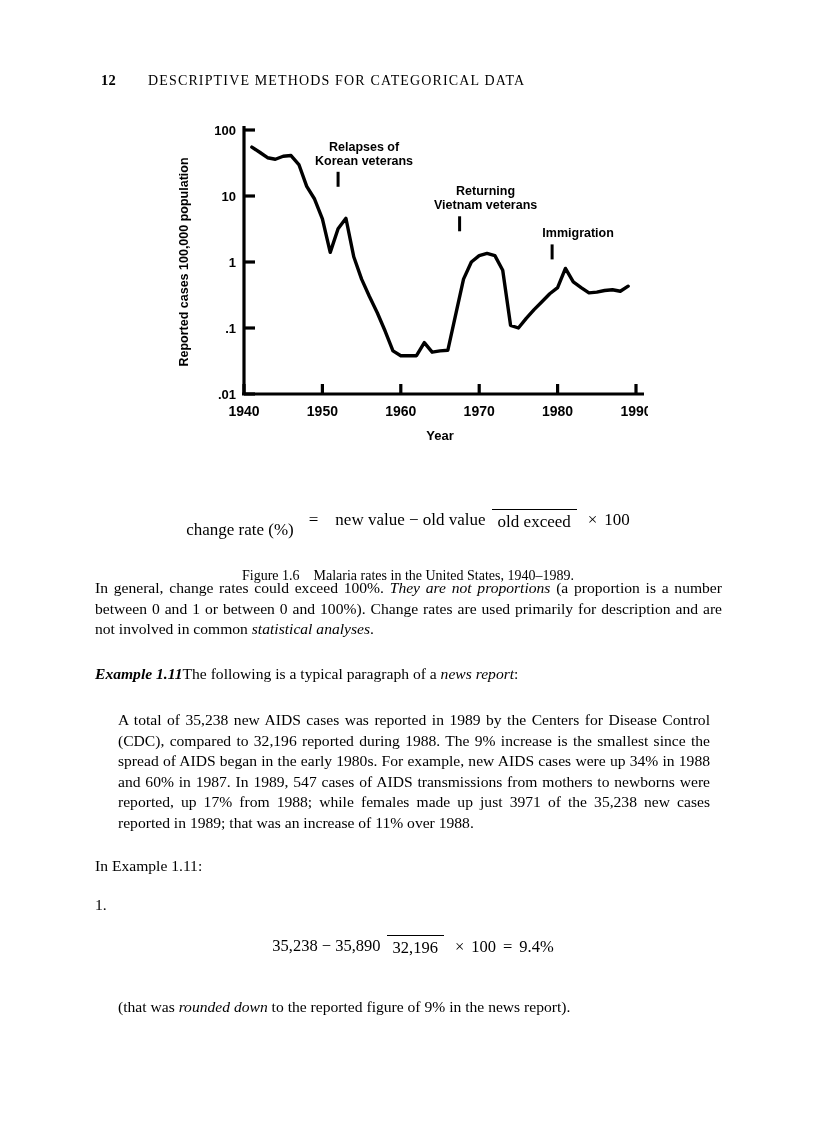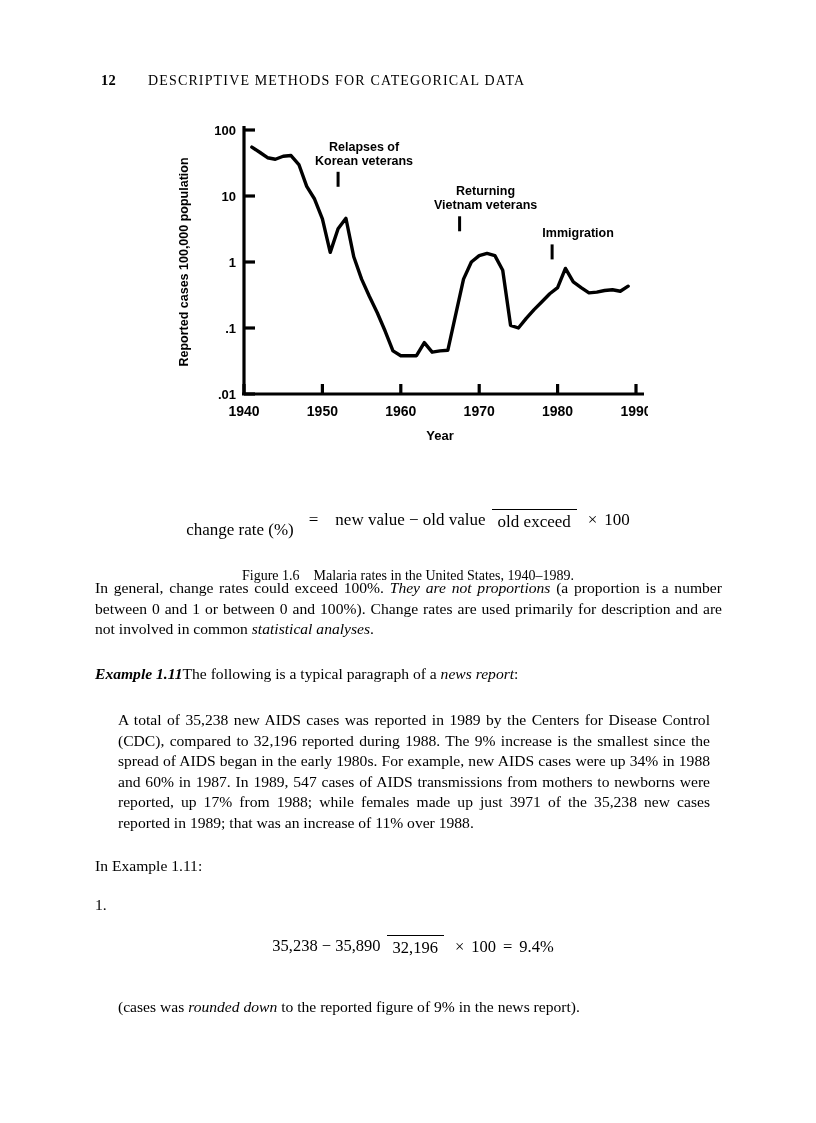--- a/index.html
+++ b/index.html
@@ -172,16 +172,16 @@
       <span class="num">35,238 − 35,890</span>
       <span class="den">32,196</span>
     </span>
     <span class="times">×</span>
     <span>100</span>
     <span class="eqn-eq">=</span>
     <span>9.4%</span>
   </div>
 
   <div class="body-col" style="left:118px; width:604px; top:997px;">
-    <p class="para noindent"><span>(cases was </span><span class="it">rounded down</span><span> to the reported figure of 9% in the news report).</span></p>
+    <p class="para noindent"><span>(that was </span><span class="it">rounded down</span><span> to the reported figure of 9% in the news report).</span></p>
   </div>
 
 </div>
 
 </body></html>

